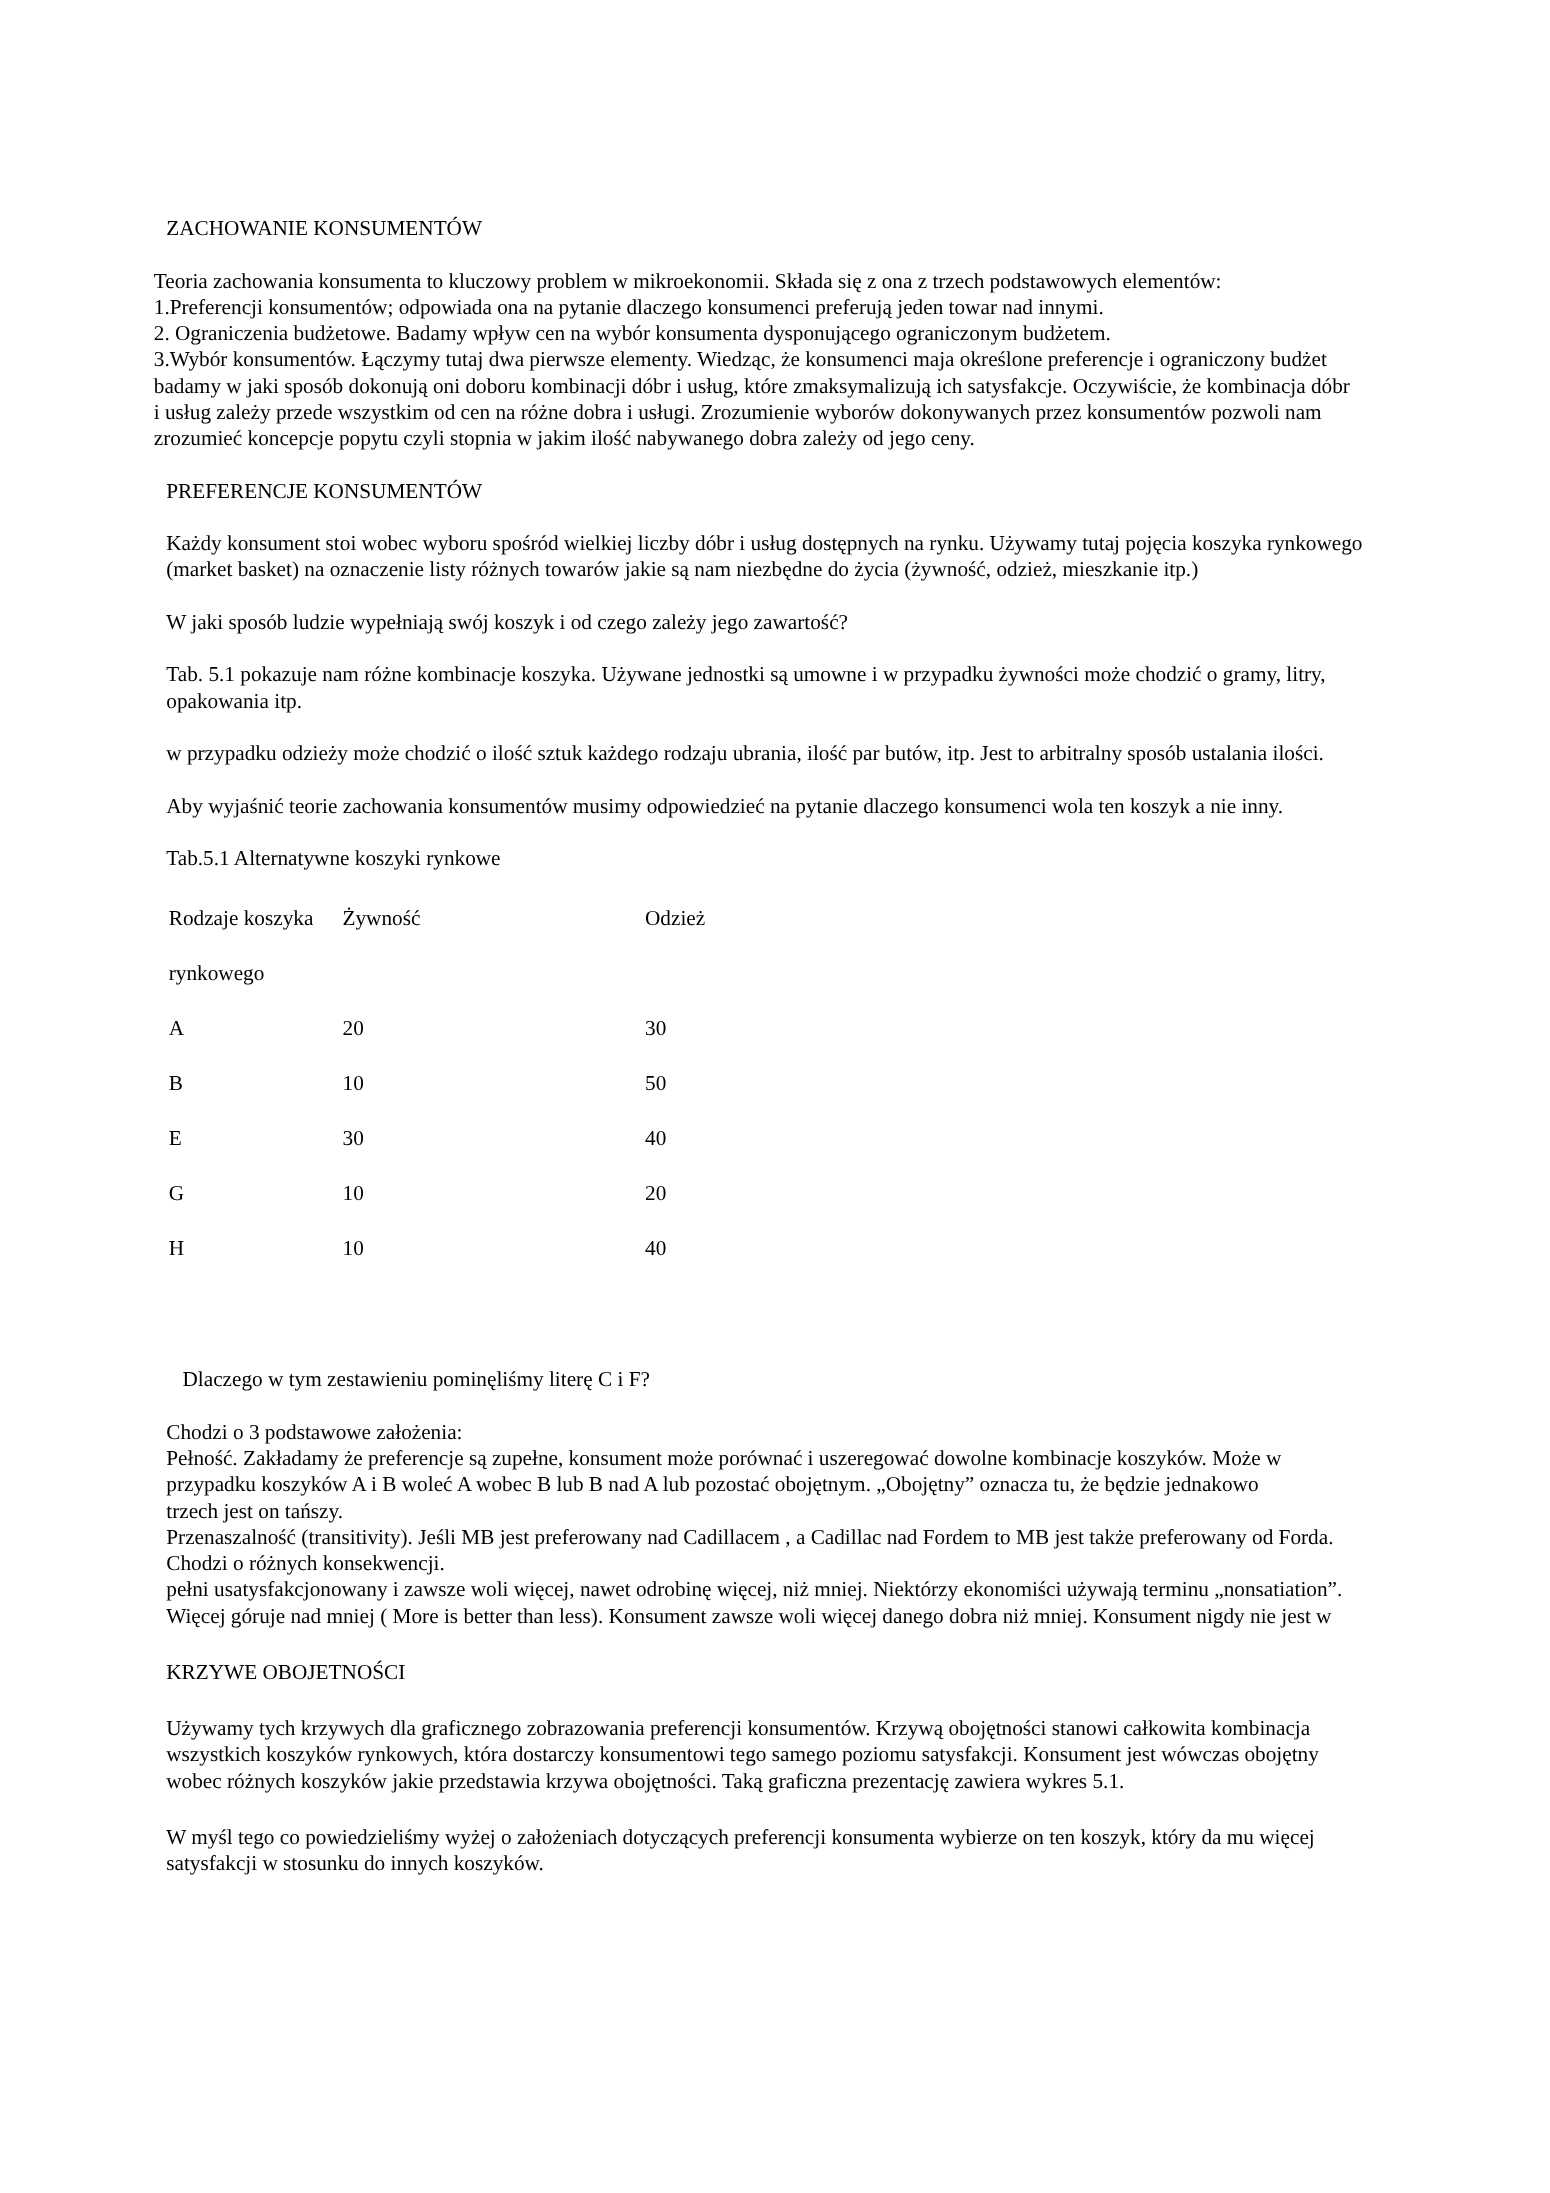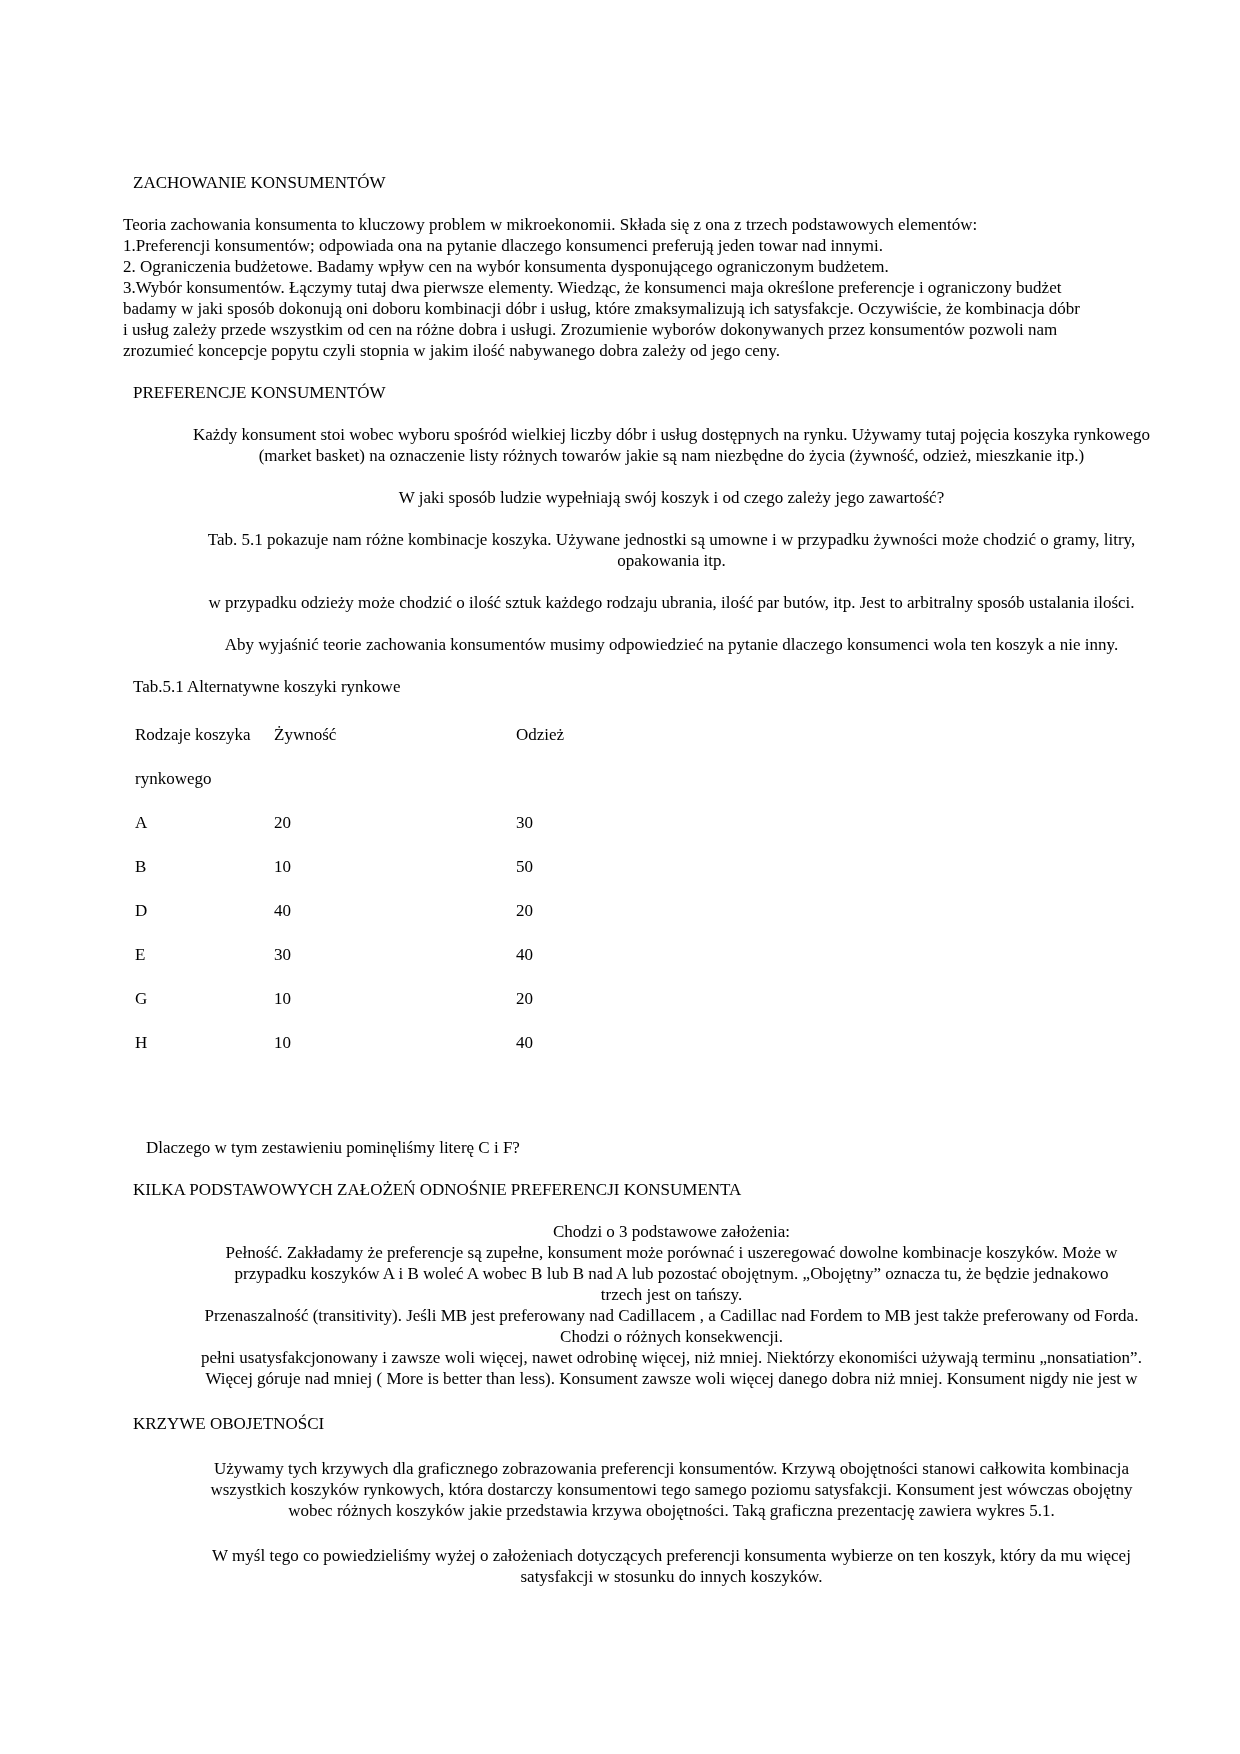--- a/index.html
+++ b/index.html
@@ -9,21 +9,21 @@
     color:#000000;
     font-family:"Liberation Serif", serif;
     font-size:17px;
     line-height:21px;
     overflow:hidden;
   }
   .page { padding:148px 30px 0 123px;margin-top:24px; }
   .line { white-space:nowrap; }
   .blk { margin-top:21px; }
   .heading { margin-left:10px; white-space:nowrap; }
-  .ind10 { margin-left:10px;text-align:center; }
+  .ind10 { margin-left:10px; }
   .question { margin-left:23px; margin-top:84px; white-space:nowrap; }
   .tab-caption { margin-left:10px; margin-top:21px; white-space:nowrap; }
   .btable { margin-left:12px; margin-top:27px; }
   .trow { margin-top:23px; white-space:nowrap; }
   .trow:first-child { margin-top:0; }
   .trow .c1 { display:inline-block; width:139px; }
   .trow .c2 { display:inline-block; width:242px; }
   .trow .c3 { display:inline-block; }
   .mt24 { margin-top:24px; }
 </style>
@@ -71,36 +71,32 @@
     <div class="trow">
       <span class="c1">rynkowego</span>
     </div>
     <div class="trow">
       <span class="c1">A</span><span class="c2">20</span><span class="c3">30</span>
     </div>
     <div class="trow">
       <span class="c1">B</span><span class="c2">10</span><span class="c3">50</span>
     </div>
     <div class="trow">
-      <span class="c1">D</span><span class="c2">40</span><span class="c3">20</span>
-    </div>
-    <div class="trow">
       <span class="c1">E</span><span class="c2">30</span><span class="c3">40</span>
     </div>
     <div class="trow">
       <span class="c1">G</span><span class="c2">10</span><span class="c3">20</span>
     </div>
     <div class="trow">
       <span class="c1">H</span><span class="c2">10</span><span class="c3">40</span>
     </div>
   </div>
 
   <div class="question">Dlaczego w tym zestawieniu pominęliśmy literę C i F?</div>
 
-  <div class="heading blk">KILKA PODSTAWOWYCH ZAŁOŻEŃ ODNOŚNIE PREFERENCJI KONSUMENTA</div>
 
   <div class="blk ind10">
     <div class="line">Chodzi o 3 podstawowe założenia:</div>
     <div class="line">Pełność. Zakładamy że preferencje są zupełne, konsument może porównać i uszeregować dowolne kombinacje koszyków. Może w</div>
     <div class="line">przypadku koszyków A i B woleć A wobec B lub B nad A lub pozostać obojętnym. „Obojętny” oznacza tu, że będzie jednakowo</div>
     <div class="line">trzech jest on tańszy.</div>
     <div class="line">Przenaszalność (transitivity). Jeśli MB jest preferowany nad Cadillacem , a Cadillac nad Fordem to MB jest także preferowany od Forda.</div>
     <div class="line">Chodzi o różnych konsekwencji.</div>
     <div class="line">pełni usatysfakcjonowany i zawsze woli więcej, nawet odrobinę więcej, niż mniej. Niektórzy ekonomiści używają terminu „nonsatiation”.</div>
     <div class="line">Więcej góruje nad mniej ( More is better than less). Konsument zawsze woli więcej danego dobra niż mniej. Konsument nigdy nie jest w</div>

